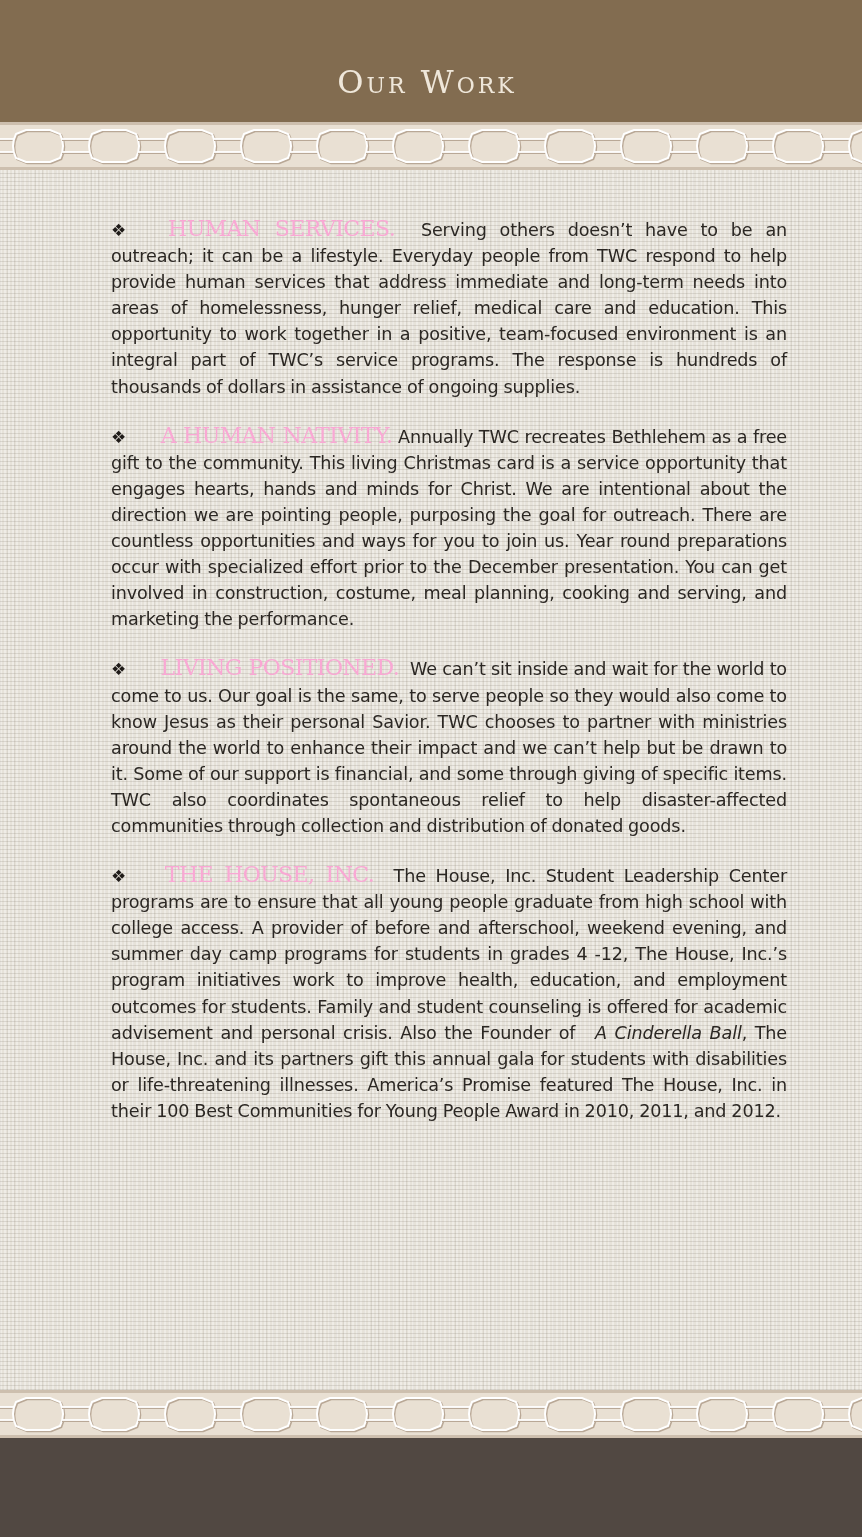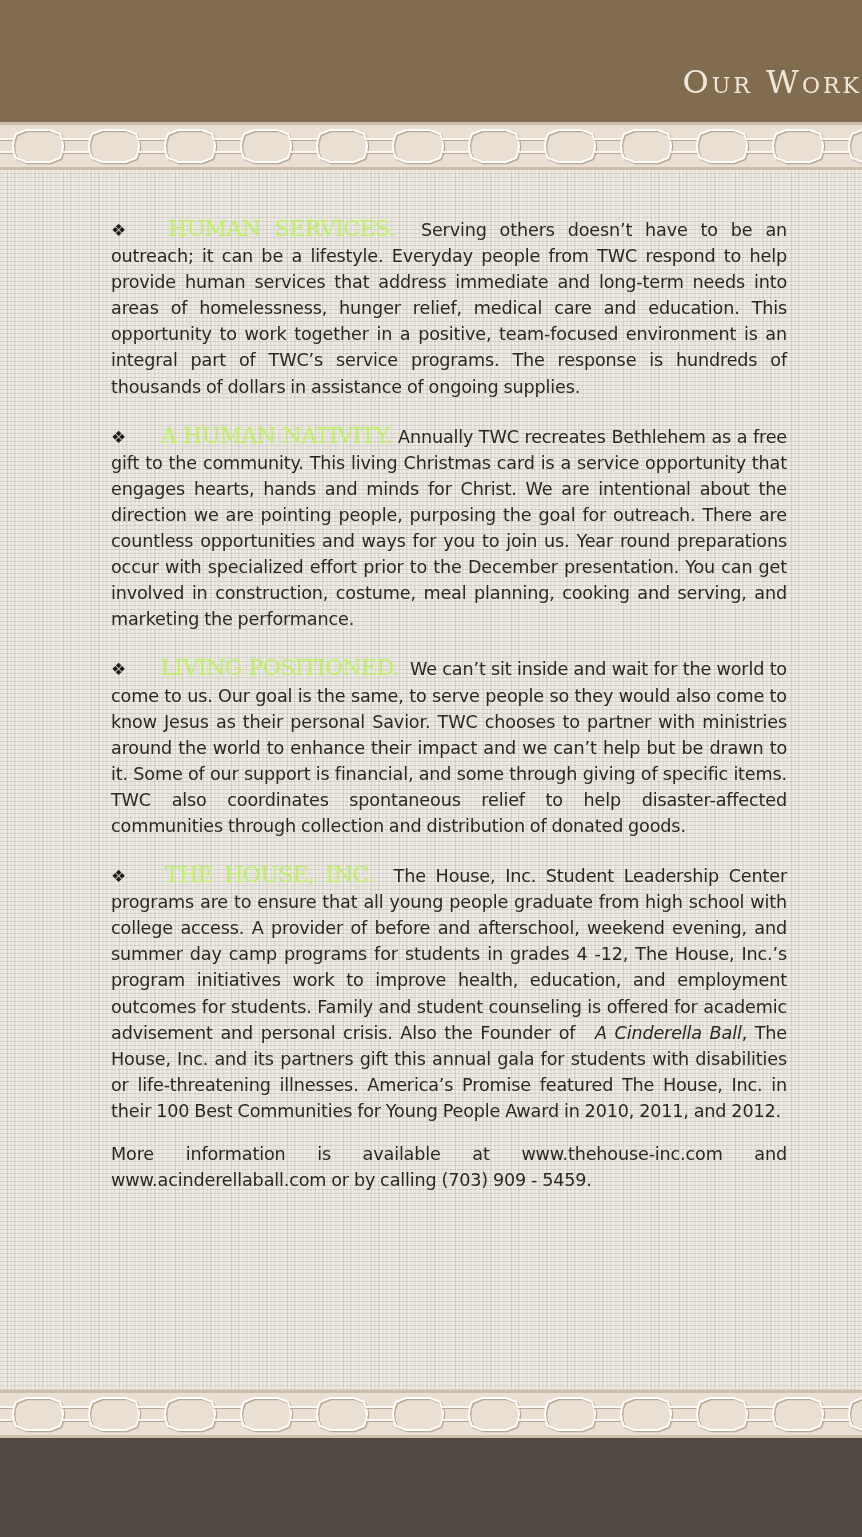--- a/index.html
+++ b/index.html
@@ -16,23 +16,23 @@
     }
     .header {
       position: absolute;
       left: 0; top: 0;
       width: 862px;
       height: 122px;
       background: #826c50;
     }
     .header-title {
       position: absolute;
-      left: 0; right: 0;
+      left: 0; right: 8px;
       top: 64px;
-      text-align: right;
+      text-align: center;
       color: #efe7da;
       font-family: "DejaVu Serif", serif;
       font-size: 32px;
       font-variant: small-caps;
       letter-spacing: 3px;
       line-height: 36px;
     }
     .border-band {
       position: absolute;
       left: 0;
@@ -81,21 +81,21 @@
       word-spacing: -0.5px;
     }
     .section {
       margin: 0 0 23px 0;
     }
     .section-heading {
       font-family: "DejaVu Serif", serif;
       font-size: 22px;
       letter-spacing: -0.6px;
       word-spacing: 0px;
-      color: #bef264;
+      color: #f9a8d4;
       margin-left: 28px;
     }
     .diamond-icon {
       font-family: "DejaVu Sans", sans-serif;
       font-size: 17px;
       color: #1f1b18;
       margin-right: 6px;
     }
     .italic { font-style: italic; margin-left: 12px; }
     .more-info {
@@ -271,23 +271,20 @@
   <div class="section">
     <span class="diamond-icon">❖</span><span class="section-heading">LIVING POSITIONED.</span>&nbsp;
     <span>We can’t sit inside and wait for the world to come to us.  Our goal is the same, to serve people so they would also come to know Jesus as their personal Savior.  TWC chooses to partner with ministries around the world to enhance their impact and we can’t help but be drawn to it.  Some of our support is financial, and some through giving of specific items.  TWC also coordinates spontaneous relief to help disaster-affected communities through collection and distribution of donated goods.</span>
   </div>
 
   <div class="section">
     <span class="diamond-icon">❖</span><span class="section-heading">THE HOUSE, INC.</span>&nbsp;
     <span>The House, Inc. Student Leadership Center programs are to ensure that all young people graduate from high school with college access. A provider of before and afterschool, weekend evening, and summer day camp programs for students in grades 4 -12, The House, Inc.’s program initiatives work to improve health, education, and employment outcomes for students. Family and student counseling is offered for academic advisement and personal crisis.  Also the Founder of </span><span class="italic">A Cinderella Ball</span><span>, The House, Inc. and its partners gift this annual gala for students with disabilities or life-threatening illnesses.  America’s Promise featured The House, Inc. in their 100 Best Communities for Young People Award in 2010, 2011, and 2012.</span>
   </div>
 
-  <div class="section more-info">
-    <span>More information is available at </span><span>www.thehouse-inc.com</span><span> and </span><span>www.acinderellaball.com</span><span> or by calling </span><span>(703) 909 - 5459</span><span>.</span>
-  </div>
 
 </div>
 
 <div class="border-band border-bottom">
   <svg class="chain-svg" width="862" height="42" viewBox="0 0 862 42">
       <path d="M -58.8 10.2 L -48.8 6.199999999999999 L -24.799999999999997 6.199999999999999 L -14.799999999999997 10.2
                    Q -8.799999999999997 22.2 -14.799999999999997 34.2 L -24.799999999999997 38.2 L -48.8 38.2 L -58.8 34.2
                    Q -64.8 22.2 -58.8 10.2 Z" fill="none" stroke="#b9a896" stroke-width="2.2"></path>
       <path d="M -60 9 L -50 5 L -26 5 L -16 9
                    Q -10 21 -16 33 L -26 37 L -50 37 L -60 33

